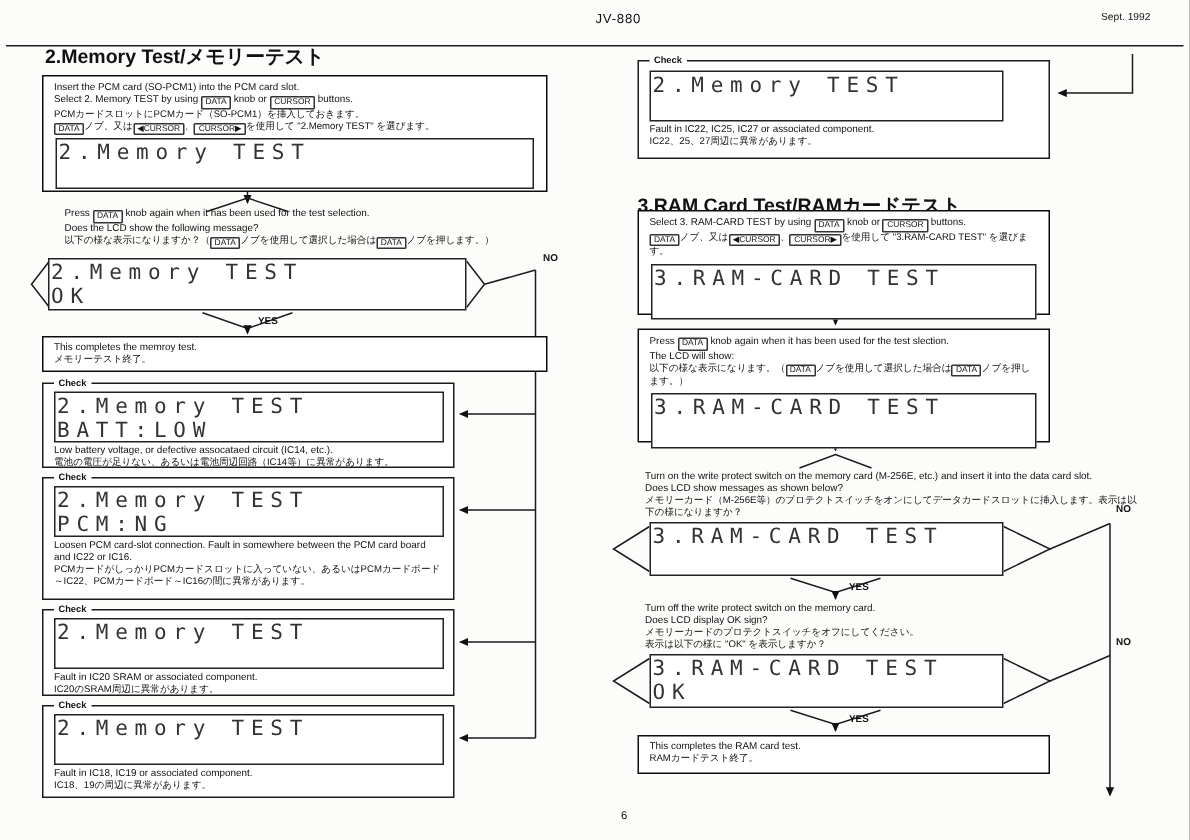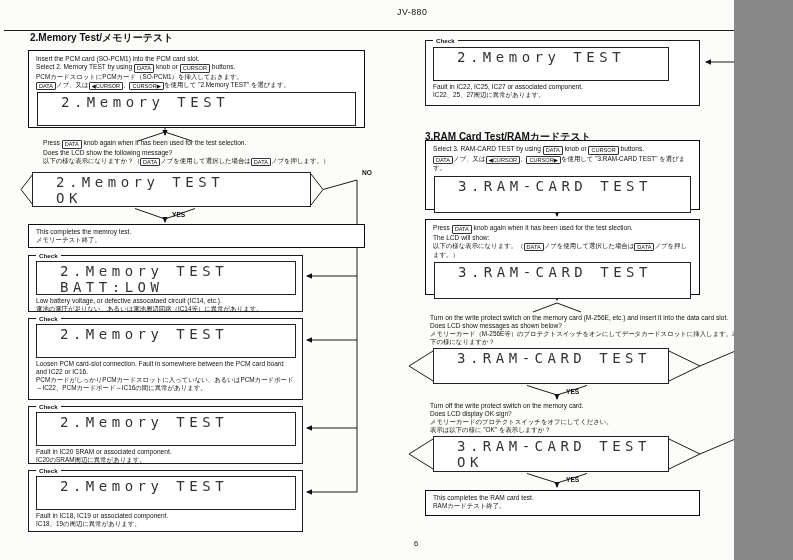--- a/index.html
+++ b/index.html
@@ -1,30 +1,30 @@
 <!DOCTYPE html>
 <html><head>
 <meta charset="utf-8">
 <style>
   html,body{margin:0;padding:0;background:#888;}
-  .page{position:relative;width:734px;height:560px;background:#fcfcfa;
+  .page{position:relative;width:793px;height:560px;background:#fcfcfa;
         font-family:"Liberation Sans",sans-serif;color:#111;overflow:hidden;}
   .abs{position:absolute;}
   .t{font-size:6.6px;line-height:8px;}
   .jp{font-size:6.4px;}
-  .h{font-weight:bold;font-size:10px;line-height:9px;}
+  .h{font-weight:bold;font-size:13px;line-height:9px;}
   .kbd{display:inline-block;border:1px solid #333;border-radius:1px;padding:0 2px;
        font-size:5.6px;line-height:6.6px;background:#fff;vertical-align:-1px;}
   .mainbox{border:1.7px solid #0d0d0d;background:#fff;box-sizing:border-box;padding:4px 7px;}
   .checkbox{border:1px solid #1a1a1a;background:#fff;box-sizing:border-box;}
   .legend{position:absolute;top:-4px;left:7px;background:#fff;padding:0 3px;
           font-size:6.2px;font-weight:bold;line-height:7px;}
   .lcd{border:1.5px solid #222;background:#fff;box-sizing:border-box;
        font-family:"DejaVu Sans Mono",monospace;font-size:14px;line-height:15.5px;
-       letter-spacing:4.5px;color:#333;padding:2px 23px;white-space:nowrap;overflow:hidden;}
+       letter-spacing:4.5px;color:#333;padding:2px 1px;white-space:nowrap;overflow:hidden;}
   .lcd .row2{display:flex;justify-content:space-between;}
   .lbl{font-size:6.6px;font-weight:bold;line-height:7px;}
   .hdr{font-size:8.8px;letter-spacing:.5px;}
   .date{font-size:6.8px;}
   .rule{background:#1c1c1c;height:1.3px;}
   svg.flow{position:absolute;left:0;top:0;pointer-events:none;}
 </style>
 </head>
 <body>
 
@@ -113,20 +113,21 @@
       <div>BATT:LOW</div>
     </div>
     <div class="t" style="margin:0 7px;">Low battery voltage, or defective assocataed circuit (IC14, etc.).</div>
     <div class="t jp" style="margin:0 7px;">電池の電圧が足りない、あるいは電池周辺回路（IC14等）に異常があります。</div>
   </div>
 
   <div class="abs checkbox" style="left:28px;top:318px;width:275px;height:82px;">
     <span class="legend">Check</span>
     <div class="lcd" style="margin:5px 6px 2px 7px;height:34px;">
       <div>2.Memory TEST</div>
+      <div>PCM:NG</div>
     </div>
     <div class="t" style="margin:0 7px;">Loosen PCM card-slot connection. Fault in somewhere between the PCM card board and IC22 or IC16.</div>
     <div class="t jp" style="margin:0 7px;">PCMカードがしっかりPCMカードスロットに入っていない、あるいはPCMカードボード～IC22、PCMカードボード～IC16の間に異常があります。</div>
   </div>
 
   <div class="abs checkbox" style="left:28px;top:406px;width:275px;height:58px;">
     <span class="legend">Check</span>
     <div class="lcd" style="margin:5px 6px 2px 7px;height:34px;">
       <div>2.Memory TEST</div>
     </div>

